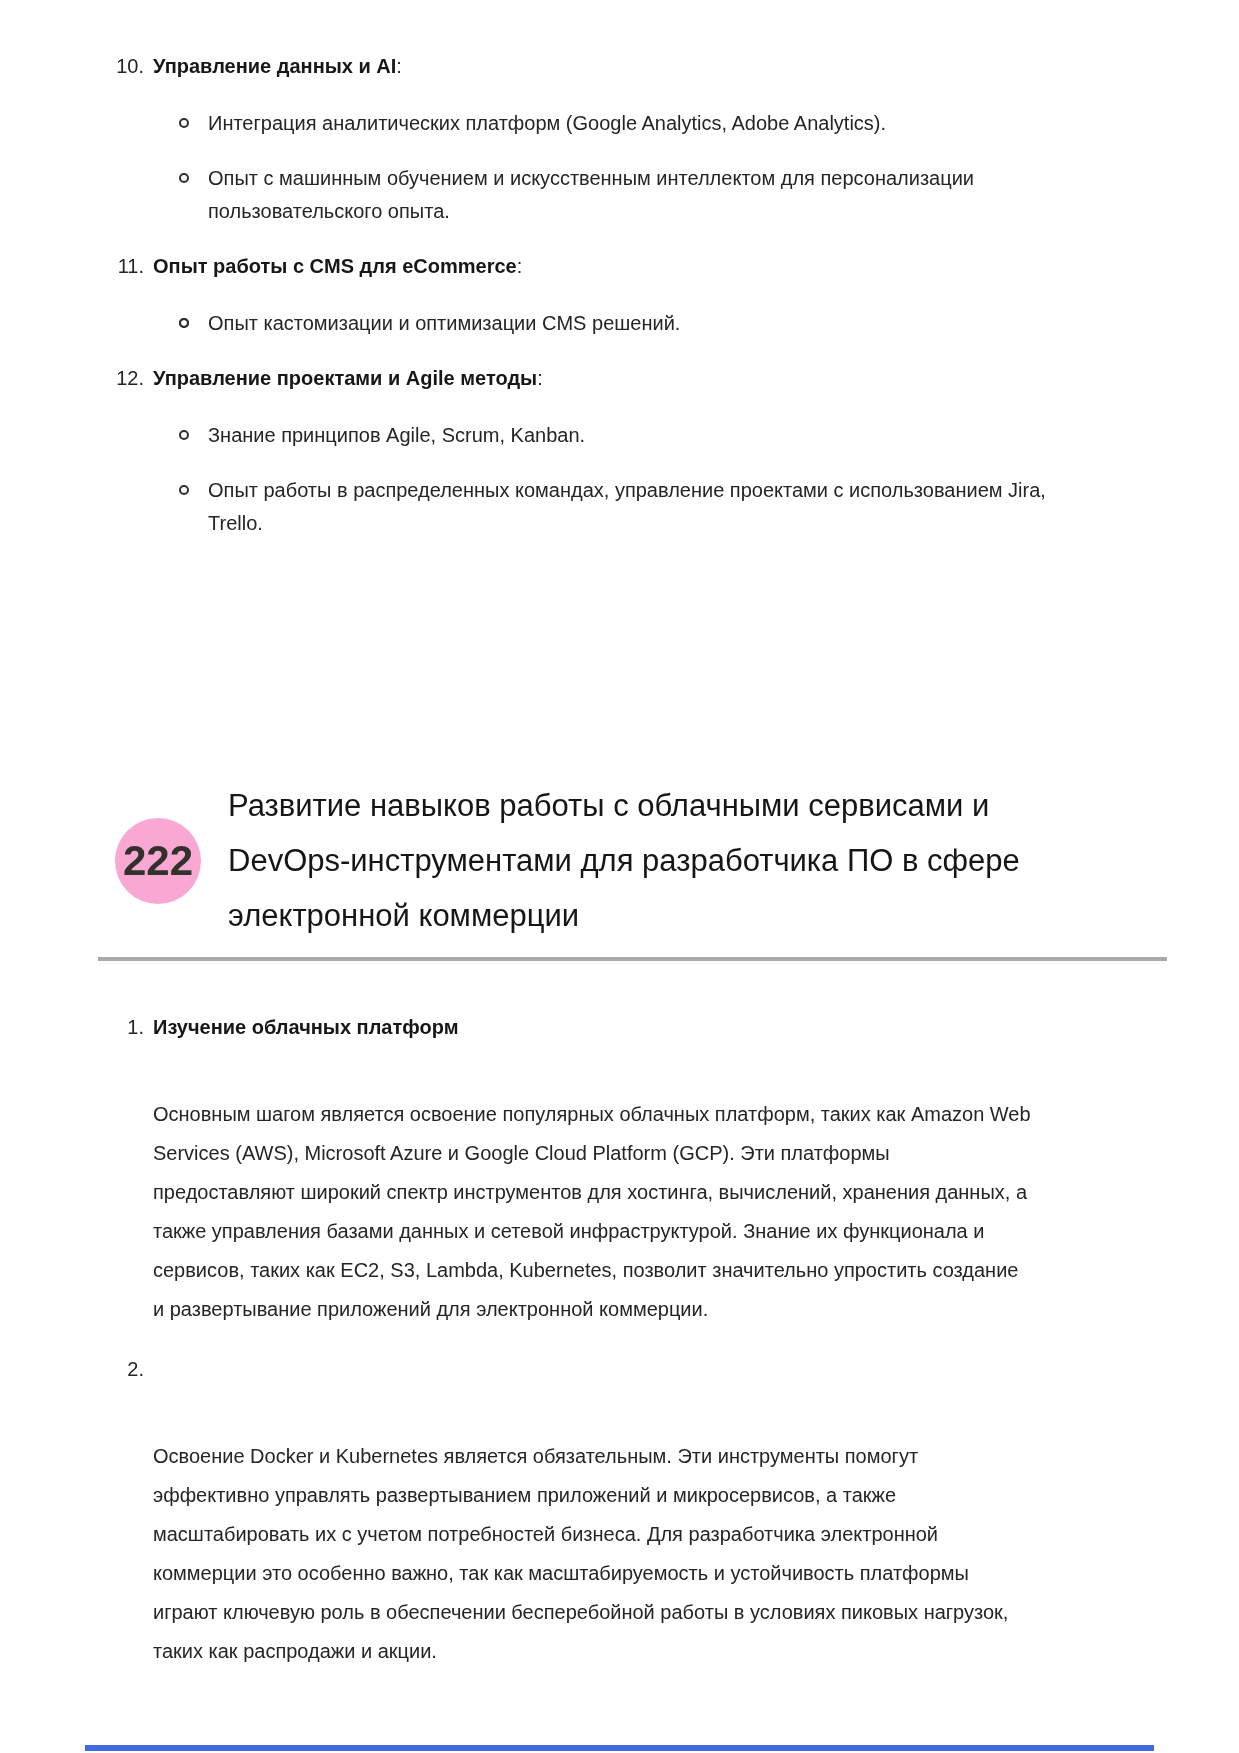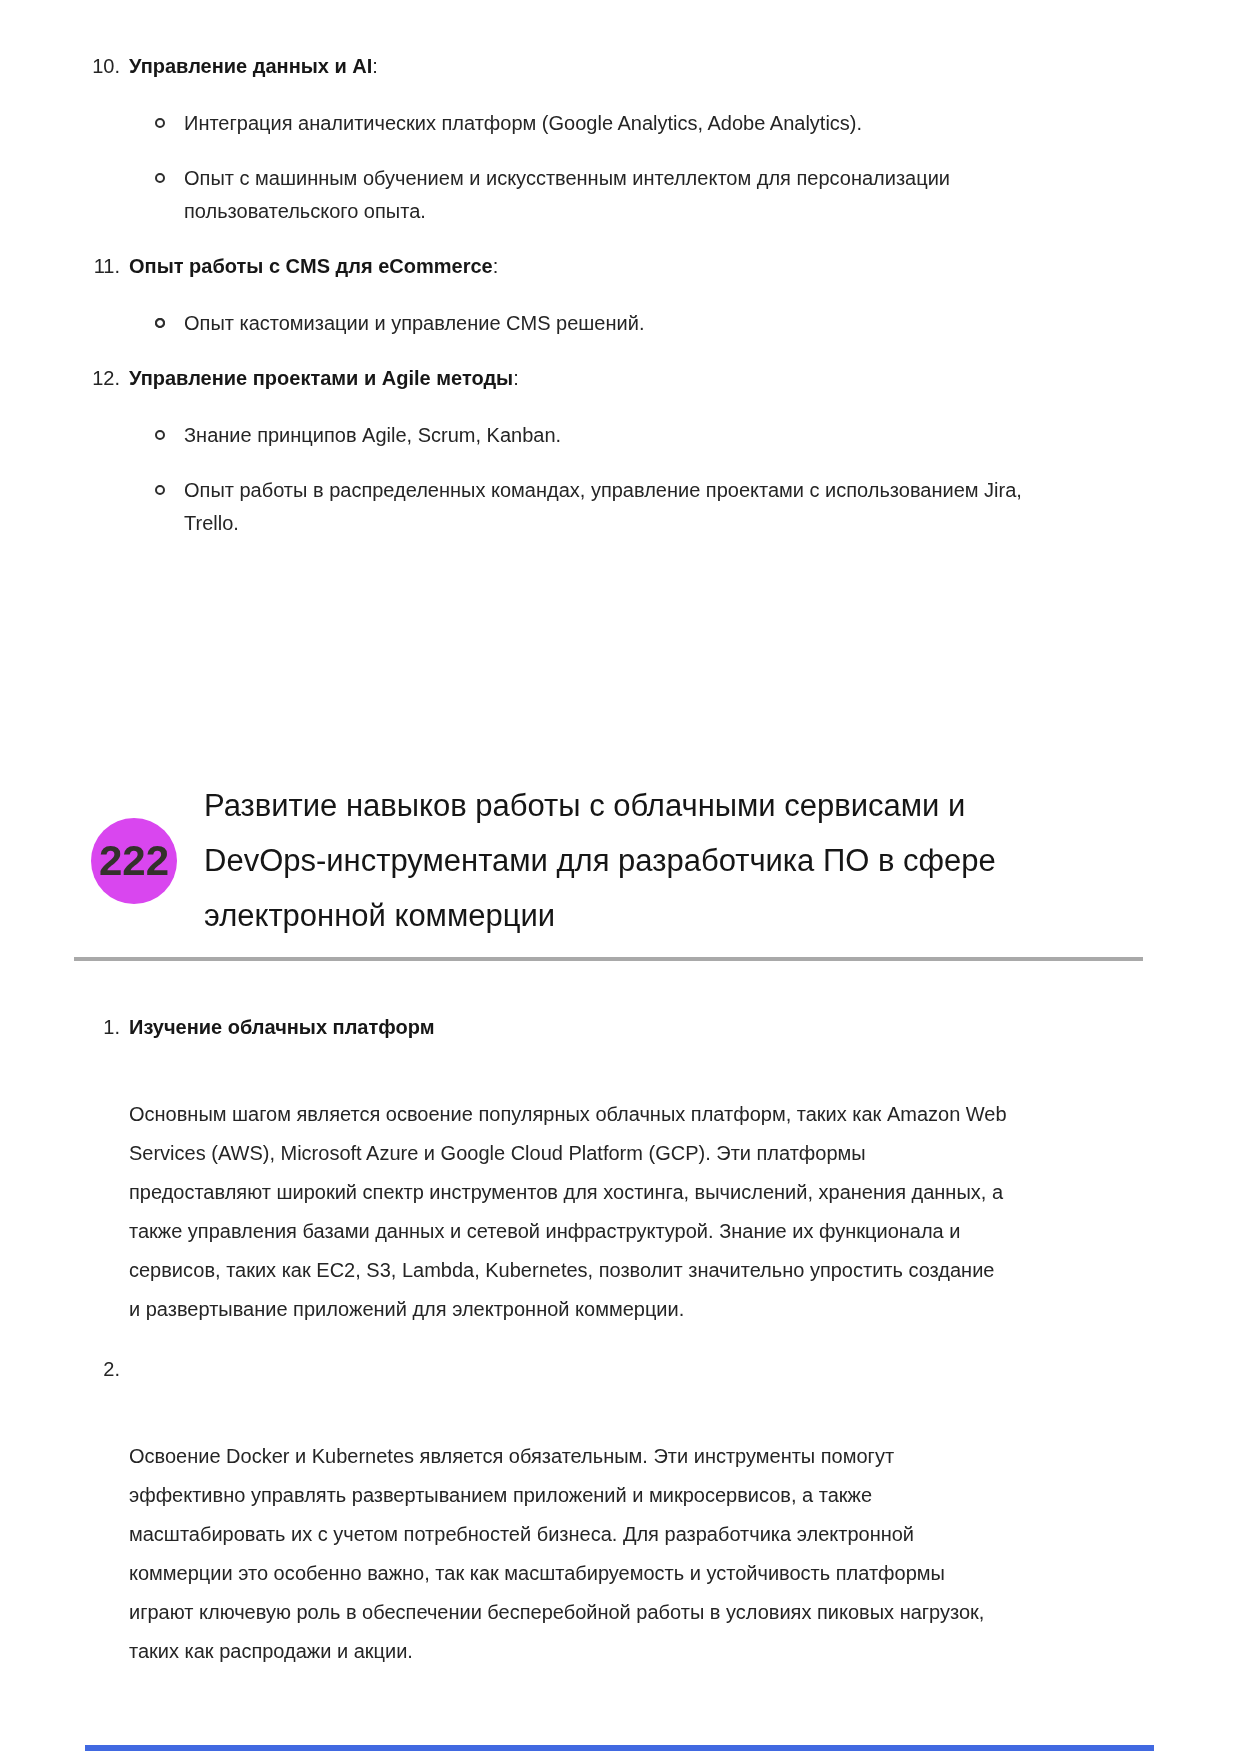--- a/index.html
+++ b/index.html
@@ -7,21 +7,21 @@
   body {
     font-family: "Liberation Sans", "DejaVu Sans", sans-serif;
     color: #252525;
   }
   .page {
     position: relative;
     width: 1239px;
     height: 1753px;
     background: #ffffff;
     overflow: hidden;
-    padding: 50px 85px 0 74px;
+    padding: 50px 85px 0 98px;
   }
 
   
   .top-list { list-style: none; }
   .top-item { margin-bottom: 22px; }
   .item-head {
     display: flex;
     font-size: 20px;
     line-height: 33px;
   }
@@ -140,21 +140,21 @@
       <div class="item-head">
         <span class="num">11.</span>
         <span><b>Опыт работы с CMS для eCommerce</b><span>:</span></span>
       </div>
       <ul class="sub-list">
         <li class="sub-item">
           <span class="circle-marker"></span>
         </li>
         <li class="sub-item">
           <span class="circle-marker"></span>
-          <span>Опыт кастомизации и управление CMS решений.</span>
+          <span>Опыт кастомизации и оптимизации CMS решений.</span>
         </li>
       </ul>
     </li>
 
     <li class="top-item">
       <div class="item-head">
         <span class="num">12.</span>
         <span><b>Управление проектами и Agile методы</b><span>:</span></span>
       </div>
       <ul class="sub-list">
@@ -165,21 +165,21 @@
         <li class="sub-item">
           <span class="circle-marker"></span>
           <span>Опыт работы в распределенных командах, управление проектами с использованием Jira, Trello.</span>
         </li>
       </ul>
     </li>
 
   </ol>
 
   <header class="section-header">
-    <div class="badge" style="background: #d946ef; text-align: center;">
+    <div class="badge" style="background: #f9a8d4; text-align: center;">
       <span>222</span>
     </div>
     <h1 class="section-title">Развитие навыков работы с облачными сервисами и DevOps-инструментами для разработчика ПО в сфере электронной коммерции</h1>
   </header>
 
   <hr class="divider" style="background: rgb(169, 169, 169);">
 
   <ol class="main-list">
 
     <li class="main-item">

